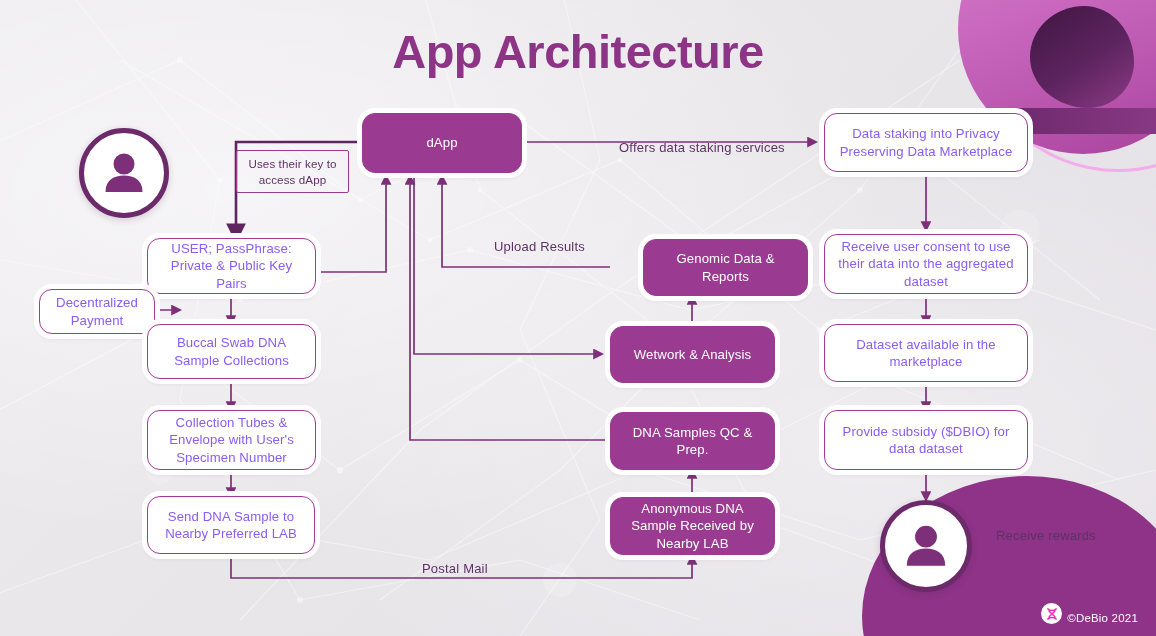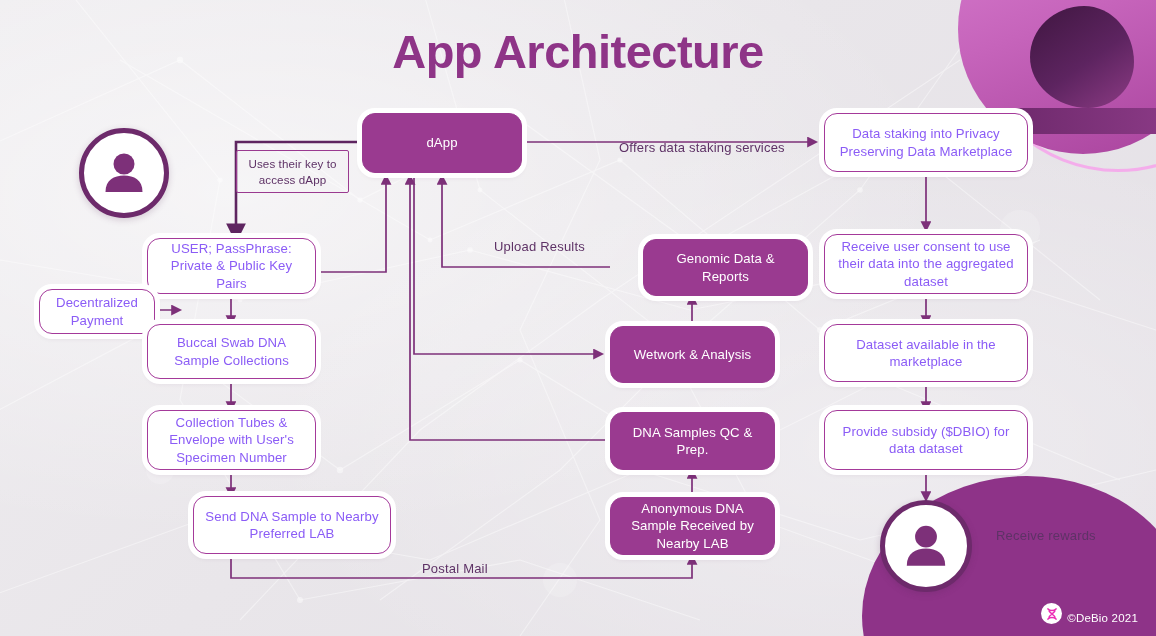--- a/index.html
+++ b/index.html
@@ -231,21 +231,21 @@
   </div>
 
   <div class="node outline" style="left:147px; top:324px; width:169px; height:55px;">
     <span>Buccal Swab DNA Sample Collections</span>
   </div>
 
   <div class="node outline" style="left:147px; top:410px; width:169px; height:60px;">
     <span>Collection Tubes &amp; Envelope with User's Specimen Number</span>
   </div>
 
-  <div class="node outline" style="left:147px; top:496px; width:198px; height:58px;margin-left:46px;">
+  <div class="node outline" style="left:147px; top:496px; width:168px; height:58px;">
     <span>Send DNA Sample to Nearby Preferred LAB</span>
   </div>
 
   <div class="node filled" style="left:610px; top:239px; width:165px; height:57px;margin-left:33px;">
     <span>Genomic Data &amp; Reports</span>
   </div>
 
   <div class="node filled" style="left:610px; top:326px; width:165px; height:57px;">
     <span>Wetwork &amp; Analysis</span>
   </div>

